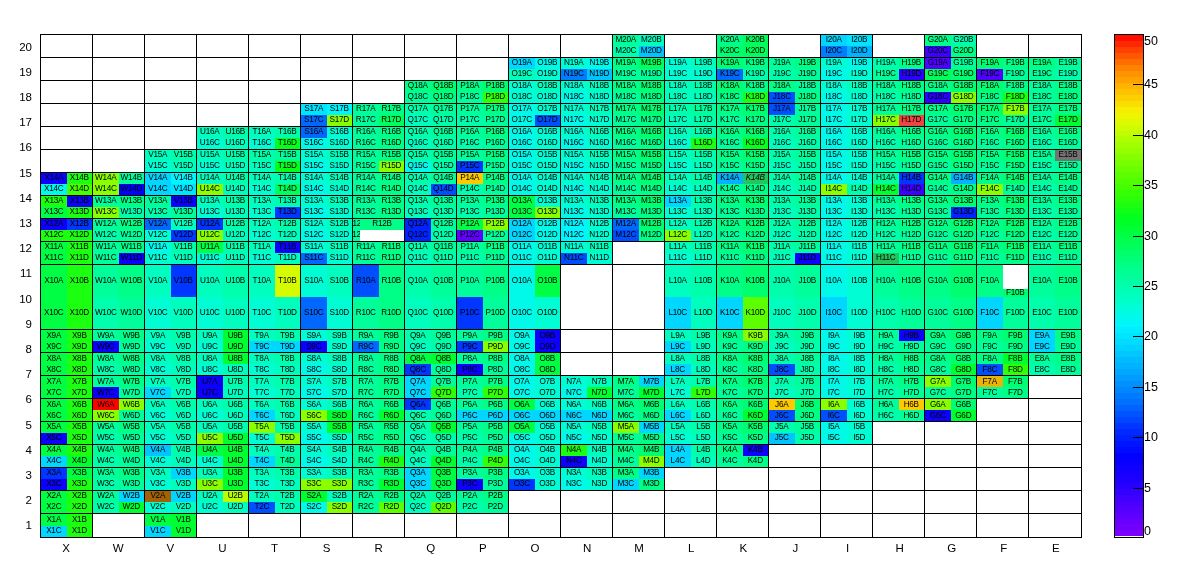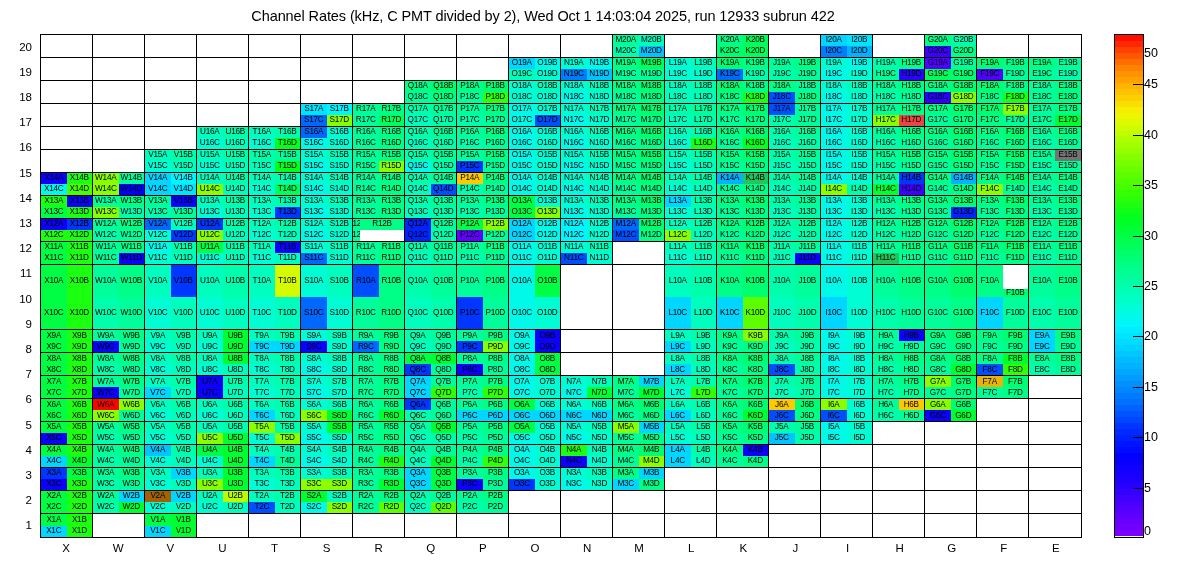--- a/index.html
+++ b/index.html
@@ -43,21 +43,20 @@
   #cbar .seg{width:100%;}
   #cbticks{position:absolute;left:1144px;top:34px;width:50px;height:504px;}
   #cbticks .tk{position:absolute;left:0;font-size:12.5px;color:#000;
     transform:translateY(-50%);}
   #cbticks .tkline{position:absolute;left:-11px;width:10px;height:1px;background:#000;}
 </style>
 </head>
 <body>
 
 <div id="root">
-  <div id="title">Channel Rates (kHz, C PMT divided by 2), Wed Oct  1 14:03:04 2025, run 12933 subrun 422</div>
 
   <div id="yaxis">
       <div style="top: 12.6px;">20</div>
       <div style="top: 37.8px;">19</div>
       <div style="top: 63px;">18</div>
       <div style="top: 88.2px;">17</div>
       <div style="top: 113.4px;">16</div>
       <div style="top: 138.6px;">15</div>
       <div style="top: 163.8px;">14</div>
       <div style="top: 189px;">13</div>
@@ -659,21 +658,21 @@
           <div class="sub" style="background: rgb(0, 255, 134);">M14D</div>
         </div>
         <div class="cell">
           <div class="sub" style="background: rgb(0, 255, 191);">L14A</div>
           <div class="sub" style="background: rgb(0, 255, 173);">L14B</div>
           <div class="sub" style="background: rgb(0, 253, 211);">L14C</div>
           <div class="sub" style="background: rgb(0, 255, 191);">L14D</div>
         </div>
         <div class="cell">
           <div class="sub" style="background: rgb(0, 178, 255);">K14A</div>
-          <div class="sub" style="background: #22c55e;">K14B</div>
+          <div class="sub" style="background: #22c55e; font-style: italic;">K14B</div>
           <div class="sub" style="background: rgb(0, 255, 155);">K14C</div>
           <div class="sub" style="background: rgb(0, 255, 134);">K14D</div>
         </div>
         <div class="cell">
           <div class="sub" style="background: rgb(0, 255, 173);">J14A</div>
           <div class="sub" style="background: rgb(0, 255, 155);">J14B</div>
           <div class="sub" style="background: rgb(0, 255, 191);">J14C</div>
           <div class="sub" style="background: rgb(0, 255, 173);">J14D</div>
         </div>
         <div class="cell">
@@ -2105,15 +2104,15 @@
       <div class="tk" style="top: 252px;">25</div>
       <div class="tkline" style="top: 252px;"></div>
       <div class="tk" style="top: 201.6px;">30</div>
       <div class="tkline" style="top: 201.6px;"></div>
       <div class="tk" style="top: 151.2px;">35</div>
       <div class="tkline" style="top: 151.2px;"></div>
       <div class="tk" style="top: 100.8px;">40</div>
       <div class="tkline" style="top: 100.8px;"></div>
       <div class="tk" style="top: 50.4px;">45</div>
       <div class="tkline" style="top: 50.4px;"></div>
-      <div class="tk" style="top: 19px;">50</div>
+      <div class="tk" style="top: 7px;">50</div>
     </div>
 </div>
 
 </body></html>

